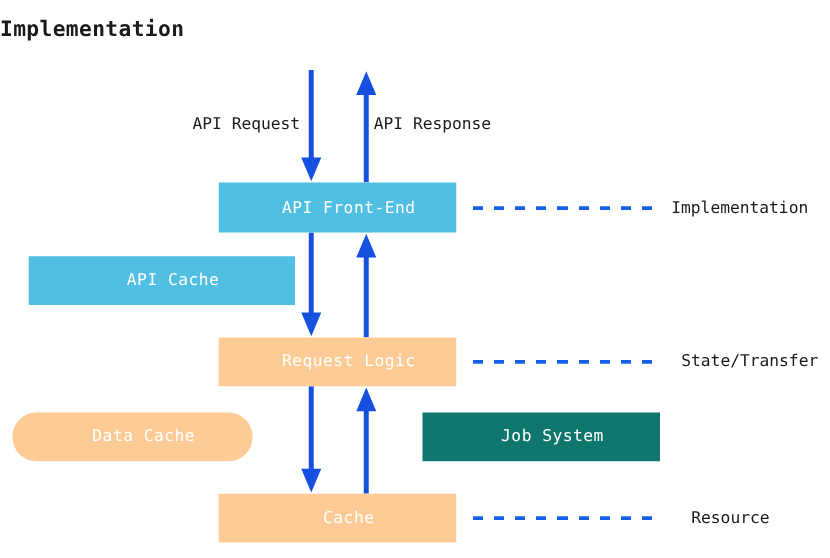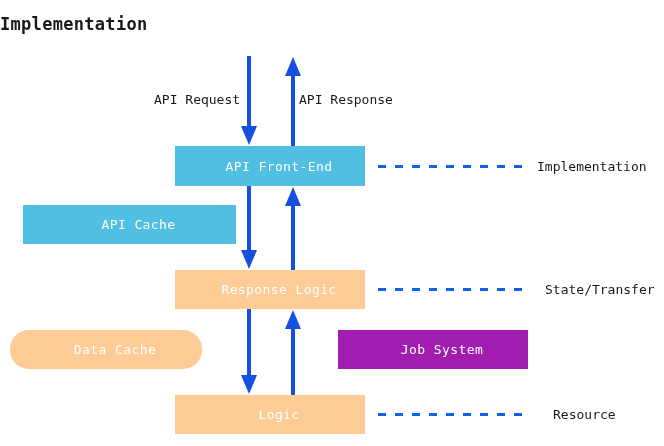--- a/index.html
+++ b/index.html
@@ -123,52 +123,52 @@
   </div>
 
   <div class="arrow" style="left:284px; top:186px; width:18px; height:84px;">
     <svg width="18" height="84" viewBox="0 0 18 84">
       <line x1="9" y1="16" x2="9" y2="84" stroke="#1550e0" stroke-width="4"></line>
       <polygon points="9,1 1,20 17,20" fill="#1550e0"></polygon>
     </svg>
   </div>
 
   <div class="box" style="left:175px; top:270px; width:190px; height:39px; background:#fccb96;">
-    <span>Response Logic</span>
+    <span>Request Logic</span>
   </div>
 
   <div class="dash-line" style="left:378px; top:288px; width:150px; color:#1560e6;">
       <i></i>
     </div>
   <div class="side-label" style="left:545px; top:282px;">State/Transfer</div>
 
   <div class="box" style="left:10px; top:330px; width:192px; height:39px; background:#fccb96;border-radius:19px;">
     <span>Data Cache</span>
   </div>
 
-  <div class="box" style="left:338px; top:330px; width:190px; height:39px; background:#a21caf;">
+  <div class="box" style="left:338px; top:330px; width:190px; height:39px; background:#0f766e;">
     <span>Job System</span>
   </div>
 
   <div class="arrow" style="left:240px; top:309px; width:18px; height:86px;">
     <svg width="18" height="86" viewBox="0 0 18 86">
       <line x1="9" y1="0" x2="9" y2="70" stroke="#1550e0" stroke-width="4"></line>
       <polygon points="9,85 1,66 17,66" fill="#1550e0"></polygon>
     </svg>
   </div>
 
   <div class="arrow" style="left:284px; top:309px; width:18px; height:86px;">
     <svg width="18" height="86" viewBox="0 0 18 86">
       <line x1="9" y1="16" x2="9" y2="86" stroke="#1550e0" stroke-width="4"></line>
       <polygon points="9,1 1,20 17,20" fill="#1550e0"></polygon>
     </svg>
   </div>
 
   <div class="box" style="left:175px; top:395px; width:190px; height:39px; background:#fccb96;">
-    <span>Logic</span>
+    <span>Cache</span>
   </div>
 
   <div class="dash-line" style="left:378px; top:413px; width:150px; color:#1560e6;">
       <i></i>
     </div>
   <div class="side-label" style="left:553px; top:407px;">Resource</div>
 
 </div>
 
 </body></html>

